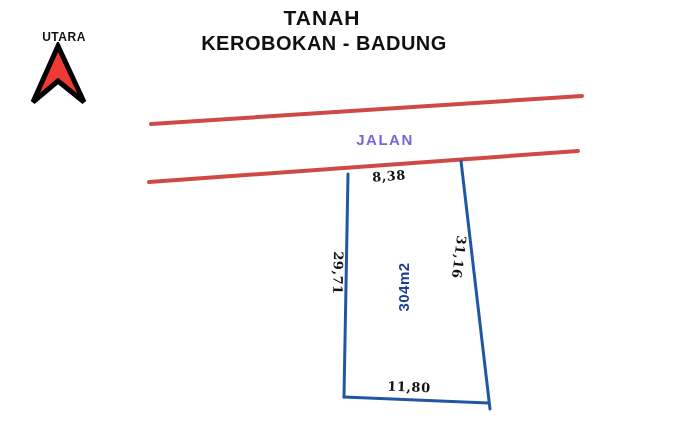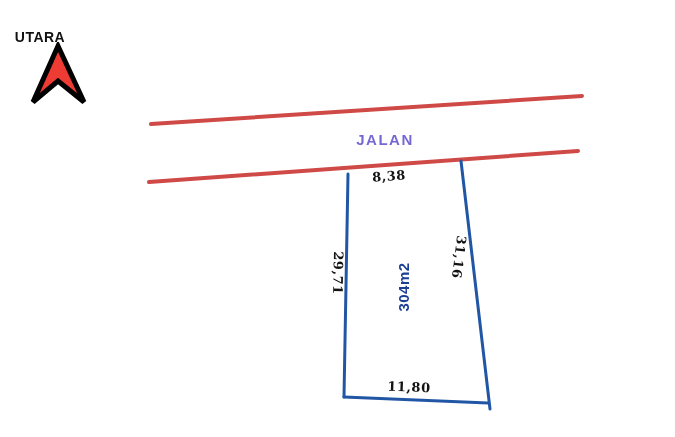--- a/index.html
+++ b/index.html
@@ -17,23 +17,23 @@
     left:322px;top:18px;
     transform:translate(-50%,-50%);
     font-size:21px;font-weight:bold;letter-spacing:1px;color:#111111;
   }
   .title-line2{
     left:324px;top:43px;
     transform:translate(-50%,-50%);
     font-size:20px;font-weight:bold;letter-spacing:.5px;color:#111111;
   }
   .utara{
-    left:40px;top:37px;
+    left:64px;top:37px;
     transform:translate(-50%,-50%);
-    font-size:14px;font-weight:bold;letter-spacing:.5px;color:#111111;
+    font-size:12px;font-weight:bold;letter-spacing:.5px;color:#111111;
   }
   .jalan{
     left:358px;top:139px;
     transform:translate(-50%,-50%);
     font-size:15px;font-weight:bold;letter-spacing:1.5px;color:#7568d4;margin-left:27px;
   }
   .dim{
     font-family:"DejaVu Serif", serif;
     font-weight:bold;color:#131313;font-size:13px;letter-spacing:.5px;
   }
@@ -49,20 +49,22 @@
   .north-arrow{position:absolute;left:27px;top:42px;}
   .north-arrow polygon{stroke:#000000;stroke-width:5;stroke-linejoin:miter;}
   .road-line{stroke-width:4;stroke-linecap:round;}
   .plot-line{stroke-width:3;stroke-linecap:round;fill:none;}
 </style>
 </head>
 <body>
 
 <div class="canvas">
 
+  <div class="label title-line1">TANAH</div>
+  <div class="label title-line2">KEROBOKAN - BADUNG</div>
 
   <div class="label utara">UTARA</div>
   <svg class="north-arrow" width="64" height="68" viewBox="0 0 64 68">
     <polygon points="31,4 6,60 31,39 57,60" fill="#ee3b33"></polygon>
   </svg>
 
   <svg class="scene" viewBox="0 0 675 437">
     <line class="road-line" x1="151" y1="124" x2="582" y2="96" stroke="#cf4a46"></line>
     <line class="road-line" x1="149" y1="182" x2="578" y2="151" stroke="#cf4a46"></line>
 

